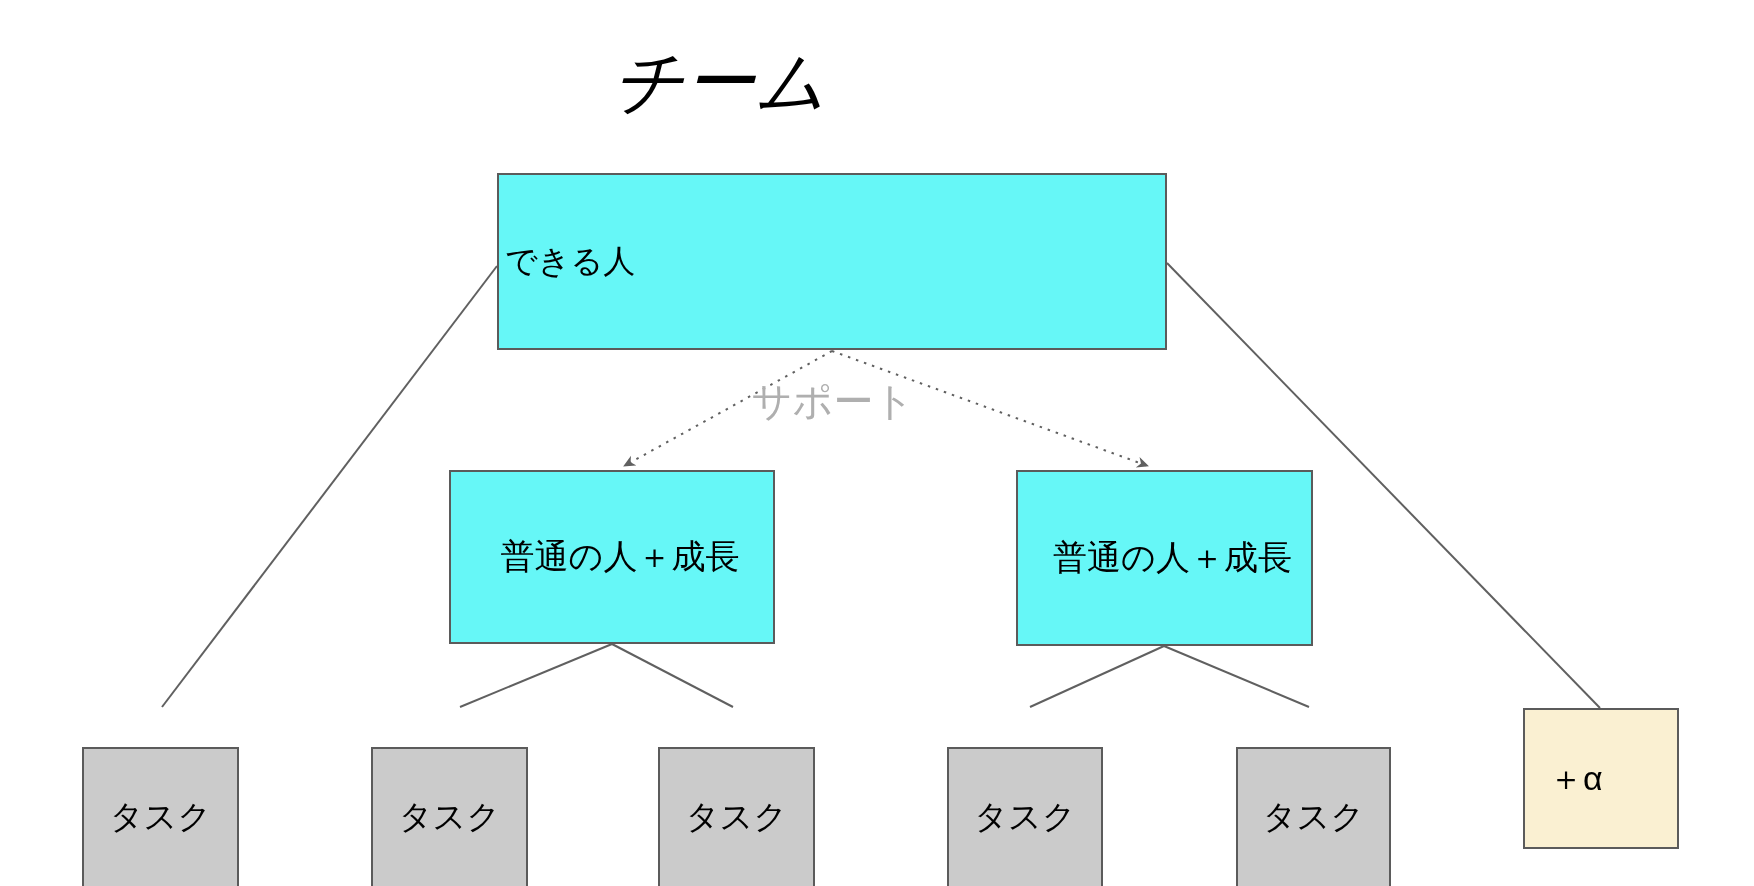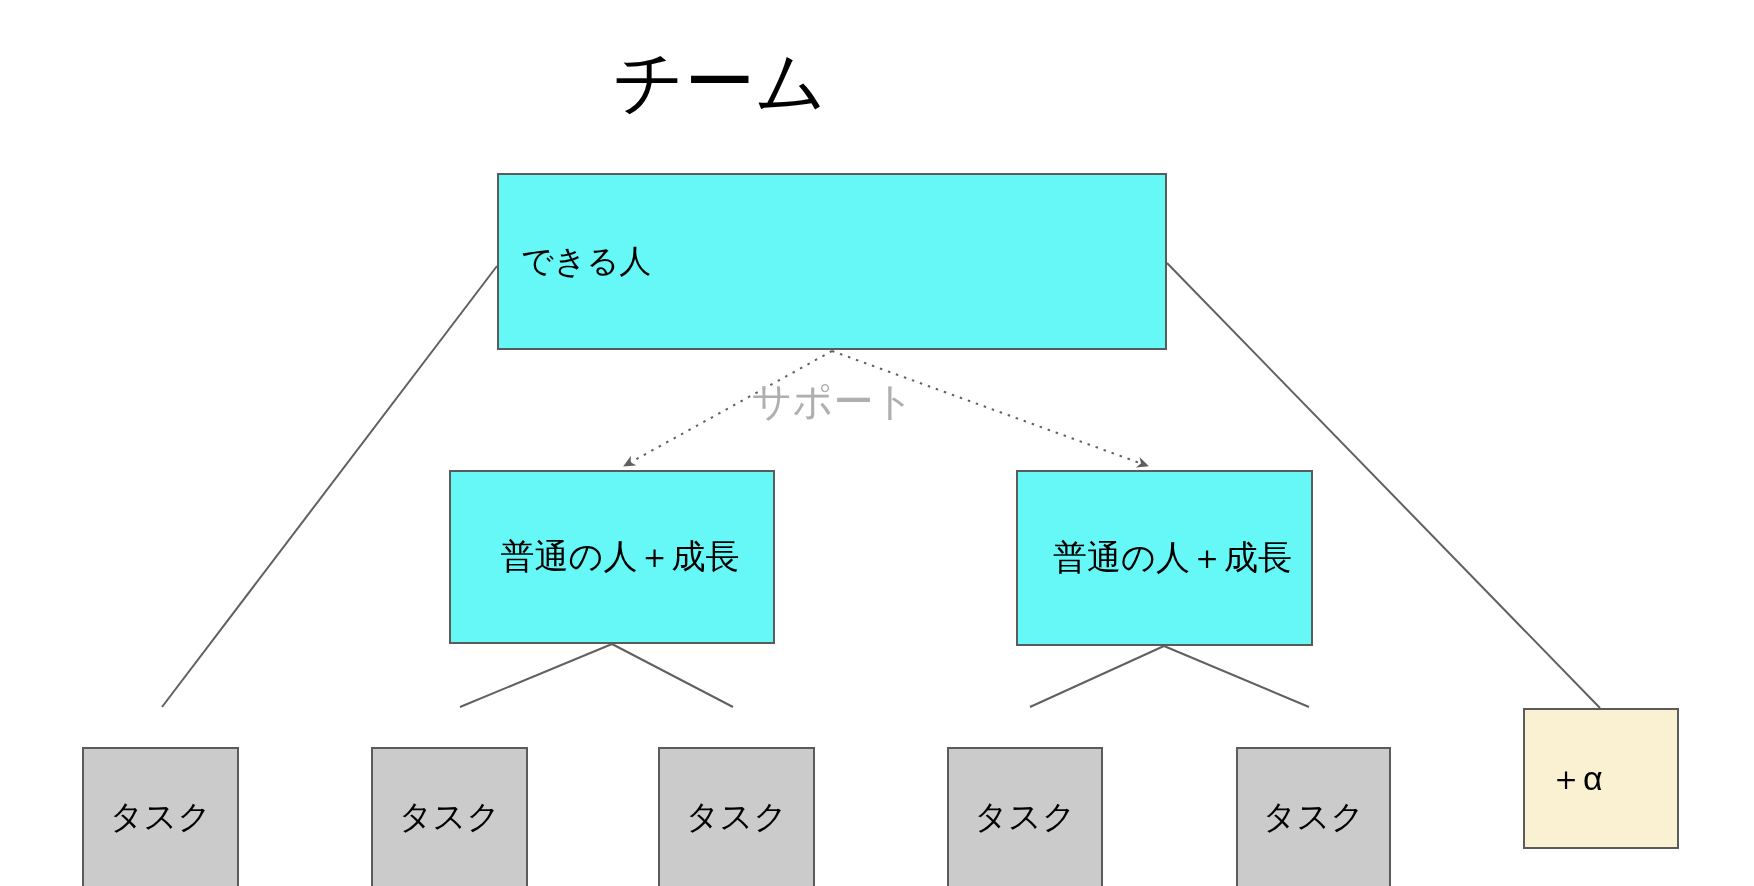--- a/index.html
+++ b/index.html
@@ -40,38 +40,39 @@
   .title {
     position: absolute;
     left: 613px; top: 36px;
     width: 210px;
     font-size: 70px;
     font-weight: 500;
     color: var(--text);
     letter-spacing: 0px;
     white-space: nowrap;
     z-index: 2;
+    font-style: italic;
   }
   .node {
     position: absolute;
     border: 2px solid var(--node-border);
     display: flex;
     align-items: center;
     justify-content: center;
     color: var(--text);
     z-index: 1;
   }
   .node-cyan  { background: var(--node-cyan); padding-left: 16px; }
   .node-gray  { background: var(--node-gray); }
   .node-cream { background: var(--node-cream); }
 
   .node-root {
     left: 497px; top: 173px; width: 670px; height: 177px;
     justify-content: flex-start;
-    padding-left: 22px;
+    padding-left: 6px;
     font-size: 32px;
   }
   .node-member { font-size: 34px; }
   .node-member-left  { left: 449px;  top: 470px; width: 326px; height: 174px; }
   .node-member-right { left: 1016px; top: 470px; width: 297px; height: 176px; }
 
   .node-task { top: 707px; width: 157px; height: 141px; font-size: 33px; margin-top: 40px; }
   .node-task-1 { left: 82px; }
   .node-task-2 { left: 371px; }
   .node-task-3 { left: 658px; }

